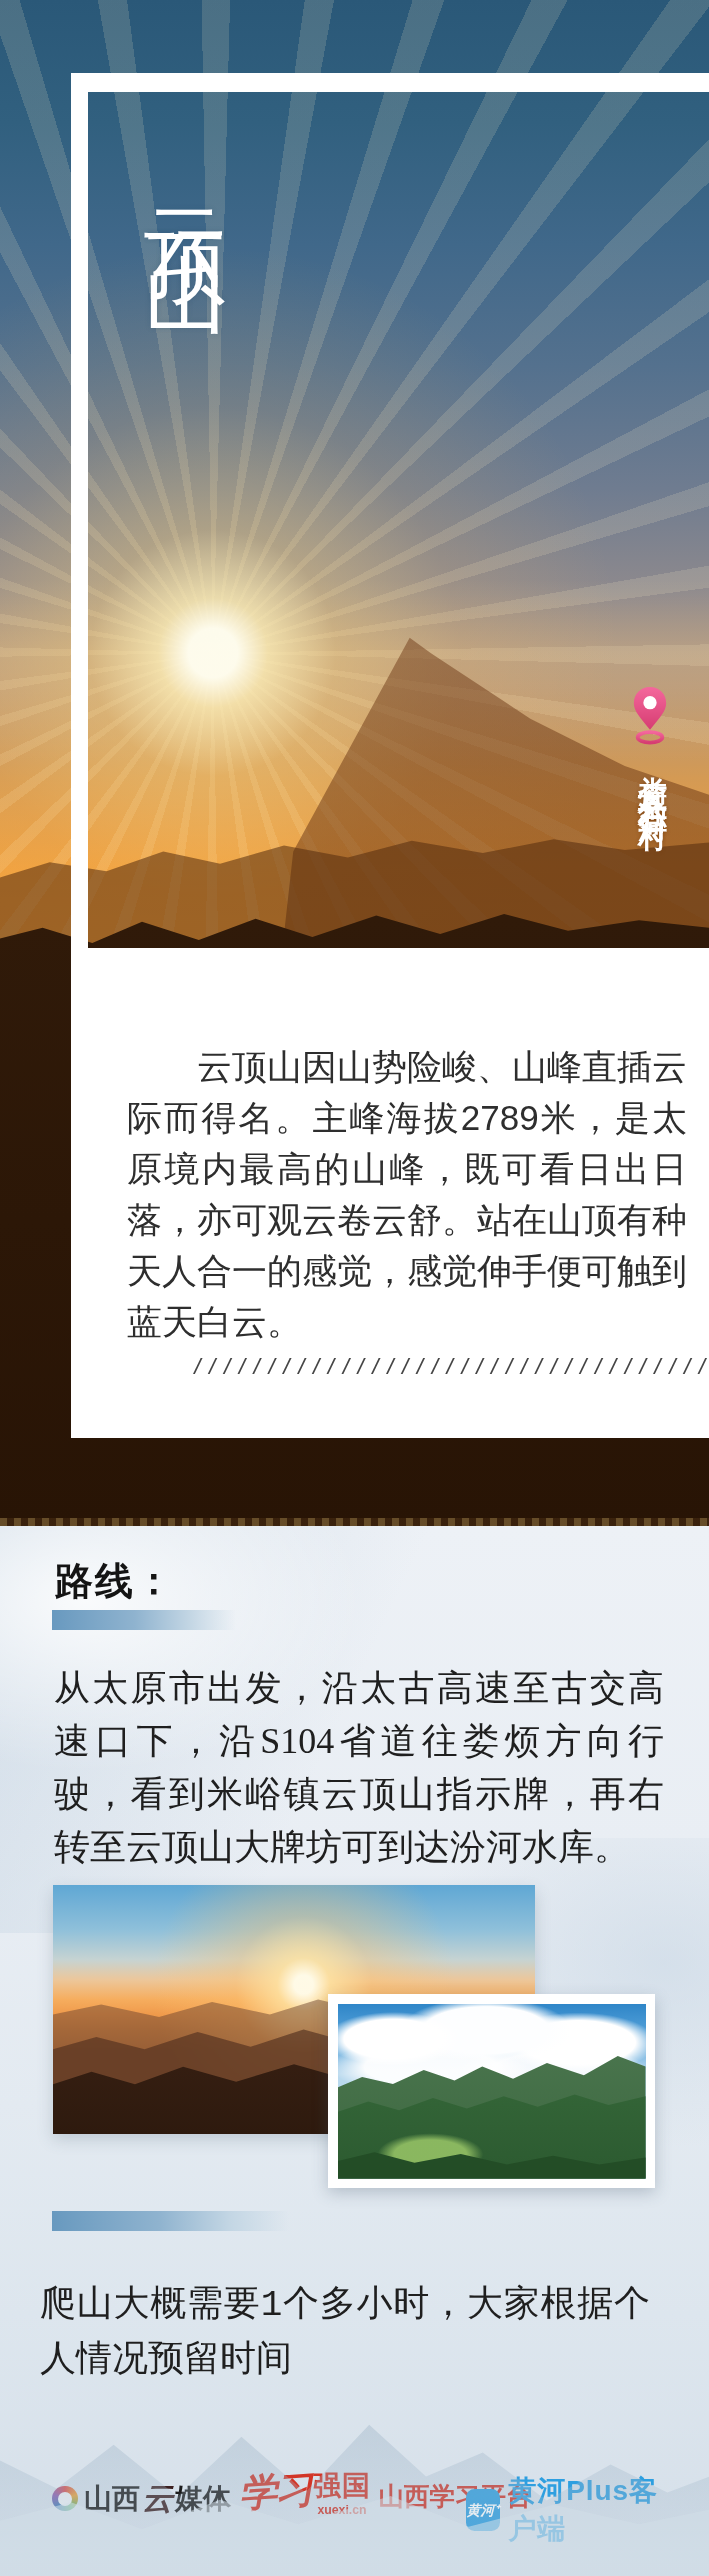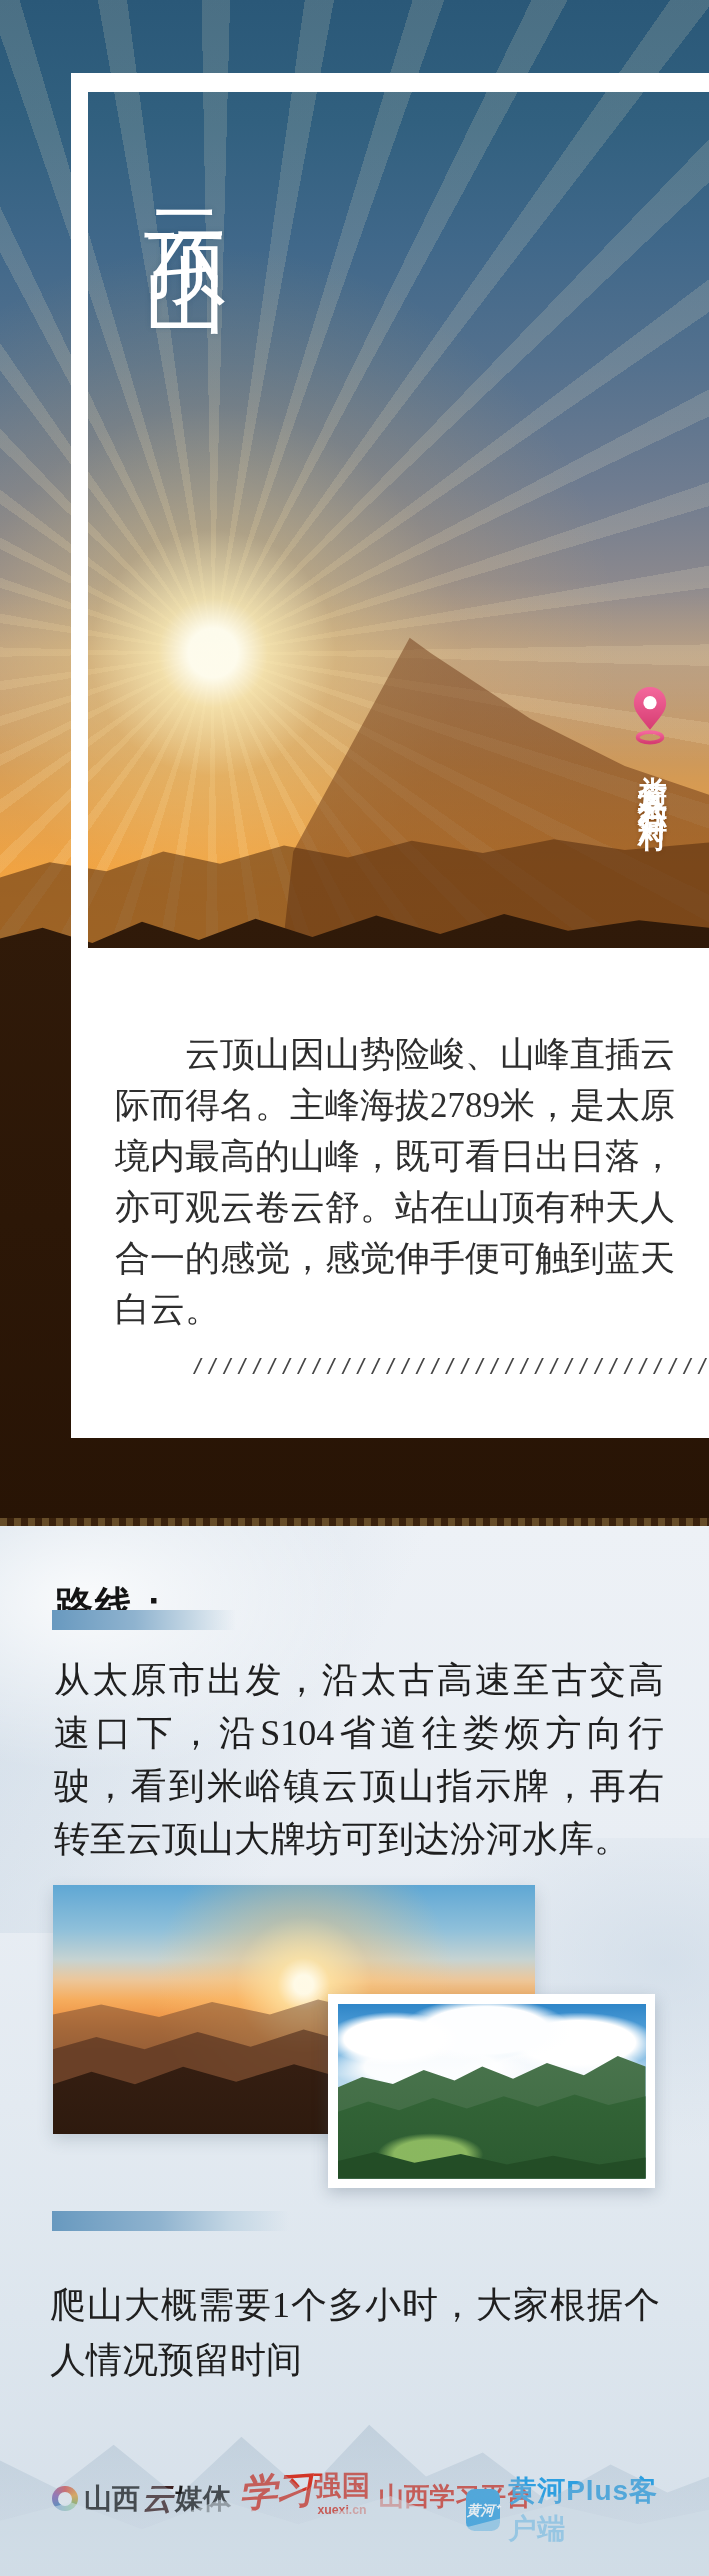--- a/index.html
+++ b/index.html
@@ -41,22 +41,22 @@
     font-family:"Liberation Serif",serif;font-size:83px;line-height:1;
     letter-spacing:19px;color:#ffffff;text-shadow:0 0 5.7px rgba(40,80,110,.25);}
 
   .pin{left:631px;top:685px;width:38px;height:61px;}
   .loc-label{left:633px;top:753px;writing-mode:vertical-rl;text-orientation:upright;
     font-weight:bold;font-size:29px;letter-spacing:7.6px;color:#fff;
     text-shadow:0 0.9px 3.8px rgba(120,60,10,.45);}
 
   .desc-panel{left:71px;top:948px;width:639px;height:490px;background:#ffffff;}
   .desc-text{position:absolute;left:44px;top:81px;width:560px;
-    font-family:Liberation Serif, serif;font-size:35px;line-height:51px;
-    color:#2e2e2e;text-indent:2em;text-align:justify;margin:0;}
+    font-family:Liberation Sans, sans-serif;font-size:35px;line-height:51px;
+    color:#2e2e2e;text-indent:2em;text-align:justify;margin:12px;}
   .slashes{position:absolute;left:121px;top:405px;width:528px;overflow:hidden;
     white-space:nowrap;font-family:"DejaVu Sans Mono",monospace;font-size:20px;
     letter-spacing:2.8px;color:#454545;}
 
   
   .lower{left:0;top:1526px;width:710px;height:1050px;overflow:hidden;background:
     linear-gradient(180deg,#edf1f6 0%,#e9eef4 30%,#e3eaf1 55%,#dde6ee 75%,#d5dfe9 100%);}
   .mist-top{left:0;top:0;right:0;height:407px;background:
     radial-gradient(ellipse 397px 246px at 12% 18%, rgba(255,255,255,.85), rgba(255,255,255,0) 70%),
     linear-gradient(115deg, rgba(173,195,214,.38) 0%, rgba(173,195,214,0) 48%);}
@@ -69,23 +69,23 @@
   .mist-bottom2{left:0;right:0;bottom:0;height:123px;background:rgba(210,222,232,.55);
     clip-path:polygon(0 55%,10% 40%,20% 62%,31% 38%,42% 58%,55% 35%,66% 60%,
       78% 42%,90% 58%,100% 46%,100% 100%,0 100%);}
 
   .sec-heading{font-weight:bold;font-size:38px;color:#141414;letter-spacing:1.9px;}
   .heading-bar{height:20px;background:linear-gradient(90deg,#6899bf 0%,#8fb3cf 45%,
     #c3d6e4 75%,rgba(230,238,245,0) 100%);}
   .body-text{font-family:"Liberation Serif",serif;font-size:36px;color:#1f1f1f;
     text-align:justify;margin:0;}
 
-  .route-heading{left:55px;top:54px;}
+  .route-heading{left:55px;top:30px;}
   .route-bar{left:52px;top:84px;width:184px;}
-  .route-body{left:54px;top:128px;width:610px;line-height:53px;}
+  .route-body{left:54px;top:136px;width:610px;line-height:53px;}
 
   .photo-a{left:53px;top:359px;width:482px;height:249px;overflow:hidden;
     box-shadow:0 5.7px 15px rgba(70,90,110,.22);}
   .pa-sky{inset:0;background:linear-gradient(180deg,#5fa7d4 0%,#8fc0da 18%,#c6d3d2 30%,
     #ecc79b 38%,#f6ad5e 46%,#f09a4b 52%,#d98a44 58%,#c27a3e 66%);}
   .pa-glow{inset:0;background:radial-gradient(circle at 52% 40%, rgba(255,251,232,.98) 0 9.5px,
     rgba(255,226,160,.85) 26.5px, rgba(255,196,112,.38) 68px, rgba(255,196,112,0) 151px);}
   .pa-m1{inset:0;background:rgba(112,70,48,.50);
     clip-path:polygon(0 52%,10% 48%,22% 53%,33% 47%,45% 52%,55% 46%,66% 51%,78% 46%,
       90% 50%,100% 47%,100% 100%,0 100%);}
@@ -112,21 +112,21 @@
   .pb-forest{inset:0;background:linear-gradient(180deg,#3a6f3e,#2c5a30);
     clip-path:polygon(0 62%,10% 56%,20% 61%,31% 54%,42% 60%,54% 53%,65% 59%,77% 52%,
       88% 58%,100% 53%,100% 100%,0 100%);}
   .pb-meadow{inset:0;background:radial-gradient(ellipse 66px 26.5px at 30% 86%,
     rgba(143,188,98,.95) 0 55%, rgba(143,188,98,0) 80%);}
   .pb-fore{inset:0;background:#234d26;
     clip-path:polygon(0 90%,12% 85%,25% 91%,40% 86%,55% 92%,70% 87%,85% 92%,100% 88%,100% 100%,0 100%);}
 
   .time-heading{left:55px;top:650px;}
   .time-bar{left:52px;top:685px;width:237px;}
-  .time-body{left:50px;top:752px;width:610px;line-height:55px;}
+  .time-body{left:40px;top:752px;width:610px;line-height:55px;font-family:Liberation Mono, monospace;}
 
   
   .footer{left:52px;top:946px;width:624px;height:57px;}
   .brand{position:absolute;display:flex;align-items:center;}
   .brand1{left:0;top:5.7px;}
   .ring-icon{width:25.5px;height:25.5px;border-radius:50%;margin-right:6.6px;position:relative;
     background:conic-gradient(#d94f4f,#e8a13c,#58b26a,#3f7fb5,#8a5fb0,#d94f4f);}
   .ring-icon::after{content:"";position:absolute;inset:5.7px;border-radius:50%;background:#eef2f6;}
   .brand1-pre,.brand1-post{font-family:"Liberation Serif",serif;font-weight:bold;
     font-size:28px;color:#1c1c1c;}

